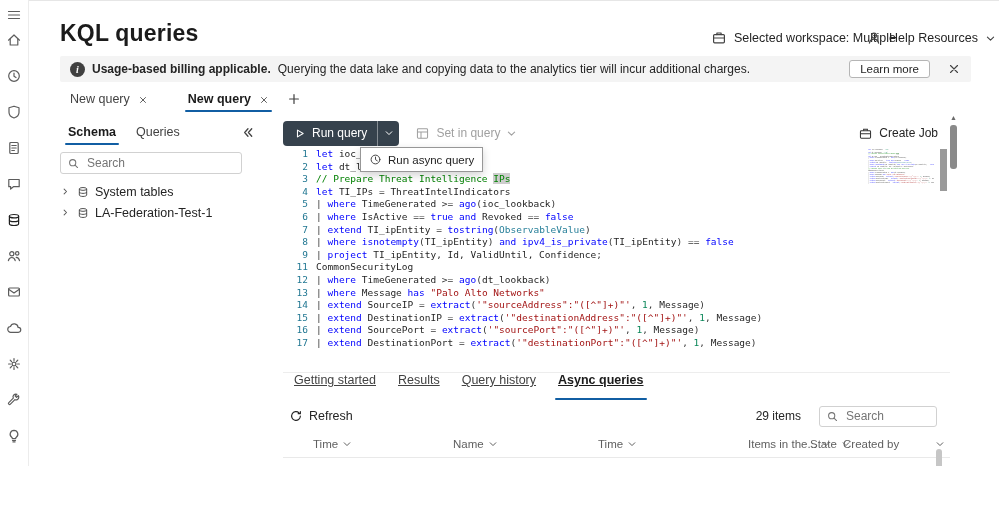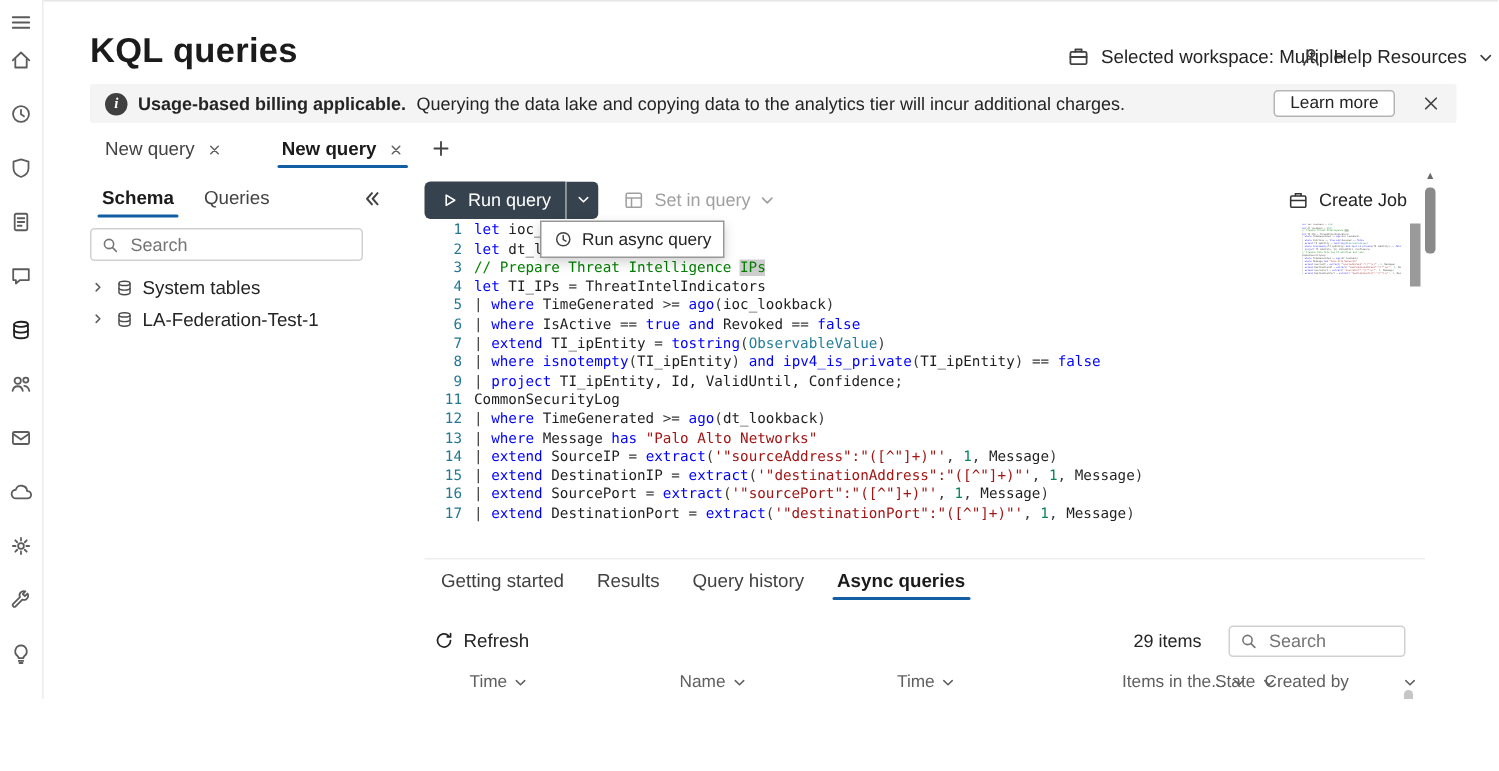--- a/index.html
+++ b/index.html
@@ -81,26 +81,26 @@
   .tok-cmhl{color:#008000;background:#cdcdcd;}
   .tok-str{color:#a31515;} .tok-num{color:#098658;} .tok-ty{color:#267f99;}
   .tok-pl{color:#1f1f1f;} .tok-op{color:#383838;}
   .mm-wrap{position:absolute;right:16px;top:1px;width:66px;height:44px;overflow:hidden;opacity:.8;}
   .mm-inner{font-family:"DejaVu Sans Mono",monospace;font-size:9.5px;line-height:12.6px;transform:scale(0.16);
     transform-origin:0 0;white-space:pre;width:470px;}
   .editor-thumb{position:absolute;right:3px;top:1px;width:7px;height:42px;background:#9a9a9a;}
 
   
   .bottom-tabs{display:flex;align-items:center;height:27px;border-top:1px solid #ededed;font-size:12.5px;color:#424242;}
-  .btab{padding:0 11px;height:100%;display:flex;align-items:center;position:relative;cursor:pointer;}
+  .btab{padding:0 11px;height:100%;display:flex;align-items:flex-start;position:relative;cursor:pointer;text-decoration:underline;}
   .btab.active{color:#1b1b1b;font-weight:600;}
   .btab.active::after{content:"";position:absolute;left:8px;right:8px;bottom:0;height:2.5px;border-radius:2px;background:var(--accent,#115ea3);}
 
   
-  .results-bar{display:flex;align-items:center;height:30px;margin-top:12px;}
+  .results-bar{display:flex;align-items:center;height:30px;margin-top:1px;}
   .refresh-btn{display:flex;align-items:center;gap:6px;font-size:12.5px;color:#242424;margin-left:6px;cursor:pointer;}
   .refresh-ico{width:14px;height:14px;color:#242424;}
   .items-count{margin-left:auto;font-size:12px;}
   .results-search{margin-left:18px;margin-right:13px;width:118px;height:21px;border:1px solid #d1d1d1;border-radius:3px;
     display:flex;align-items:center;gap:5px;padding:0 6px;box-sizing:border-box;color:#757575;background:#fff;}
 
   .results-table{position:relative;margin-top:2px;}
   .t-head{position:relative;height:24px;}
   .th{position:absolute;top:5px;display:flex;align-items:center;gap:4px;font-size:11.5px;color:#5f5f5f;cursor:pointer;white-space:nowrap;}
   .sort-chev{width:10px;height:10px;color:#5f5f5f;flex:none;}

